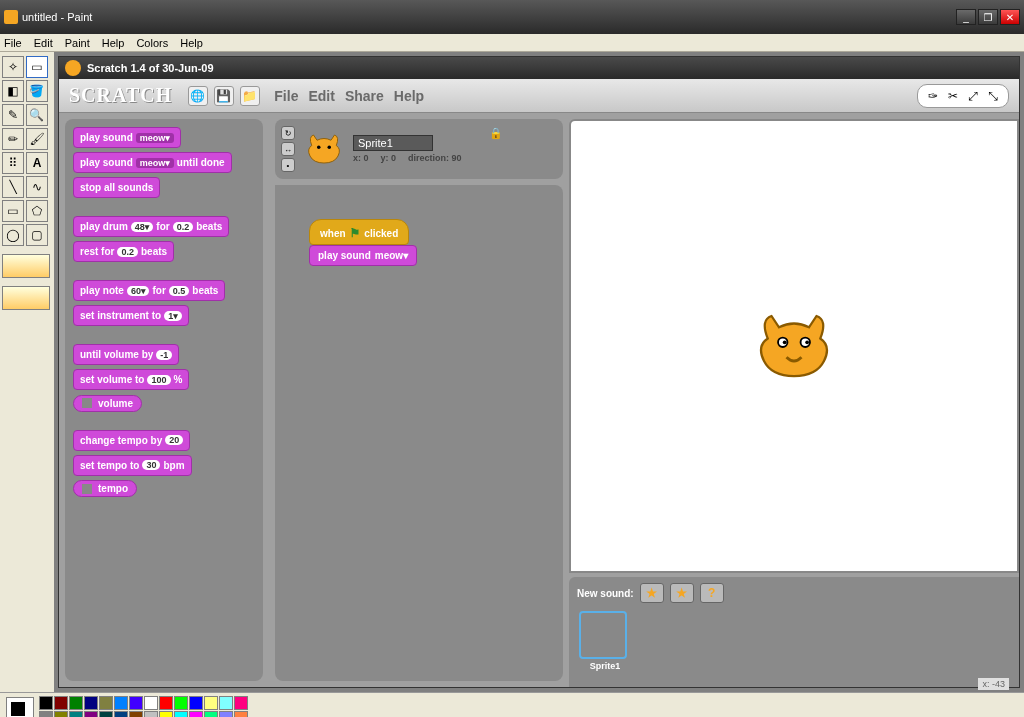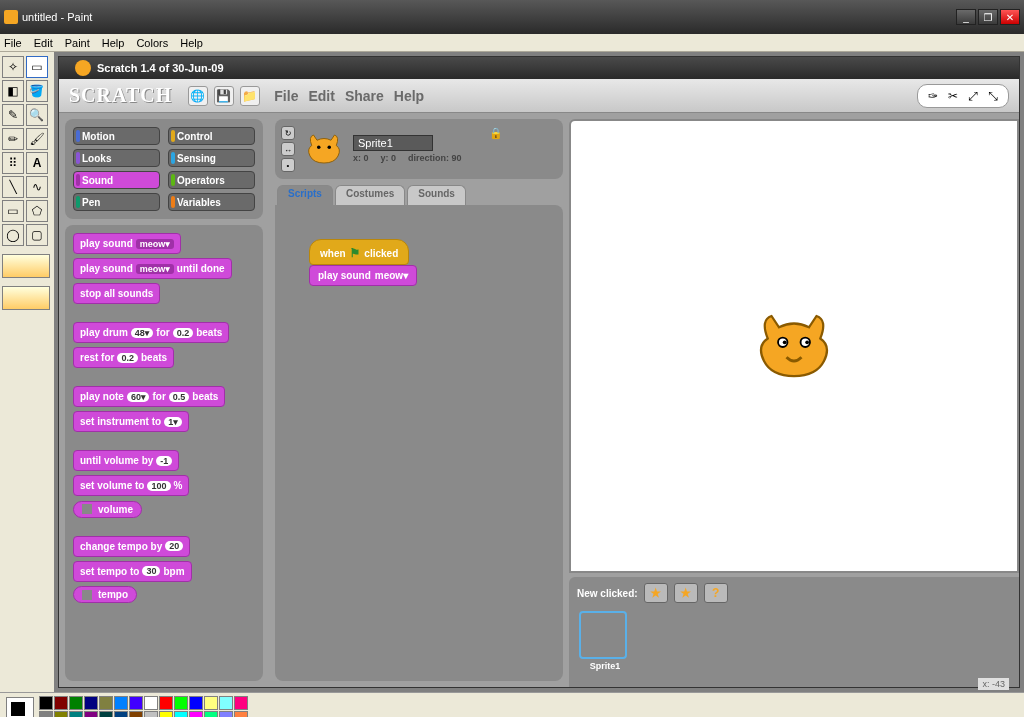--- a/index.html
+++ b/index.html
@@ -18,21 +18,21 @@
 .paint-body { display: flex; height: 640px; }
 .paint-tools { width: 54px; background: #ece9d8; padding: 4px 2px; display: flex; flex-wrap: wrap; gap: 2px; align-content: flex-start; }
 .ptool { width: 22px; height: 22px; border: 1px solid #808080; background: #ece9d8; display:flex; align-items:center; justify-content:center; font-size:12px; }
 .ptool.active { background: #fff; border: 1px solid #316ac5; }
 .ptool-big { width: 48px; height: 24px; margin-top: 6px; border: 1px solid #808080; background: linear-gradient(#ffd,#fc6); }
 
 .paint-canvas { flex: 1; background: #808080; padding: 4px; position: relative; }
 
 
 .scratch-window { background: #c0c0c0; height: 632px; display: flex; flex-direction: column; border: 1px solid #333; }
-.scratch-titlebar { height: 22px; background: linear-gradient(#4a4a4a,#2a2a2a); display: flex; align-items: center; padding: 0 16px; color: #fff; font-size: 11px; font-weight: bold; }
+.scratch-titlebar { height: 22px; background: linear-gradient(#4a4a4a,#2a2a2a); display: flex; align-items: center; padding: 0 6px; color: #fff; font-size: 11px; font-weight: bold; }
 .scratch-titlebar .sicon { width: 16px; height: 16px; background: #f5a623; border-radius: 50%; margin-right: 6px; }
 .scratch-toolbar { height: 34px; background: linear-gradient(#e8e8e8,#c8c8c8); display: flex; align-items: center; padding: 0 10px; gap: 6px; border-bottom: 1px solid #888; }
 .scratch-logo { font-family: 'Comic Sans MS', cursive; font-size: 20px; font-weight: bold; color: #fff; text-shadow: 1px 1px 0 #888; letter-spacing: 1px; margin-right: 10px; }
 .tbico { width: 20px; height: 20px; border: 1px solid #999; background: #f0f0f0; border-radius: 3px; display:flex; align-items:center; justify-content:center; font-size:12px; }
 .scratch-menus { display: flex; gap: 10px; font-size: 14px; color: #6a6a6a; font-weight: bold; margin-left: 8px; }
 .scratch-toolbar .right-icons { margin-left: auto; display: flex; gap: 2px; background: #fff; border: 1px solid #999; border-radius: 10px; padding: 2px 6px; }
 .right-icons .tbico { border: none; background: transparent; width: 18px; height: 18px; }
 
 .scratch-body { flex: 1; display: flex; background: #a0a0a0; }
 .col1 { width: 210px; background: #a0a0a0; padding: 6px; display: flex; flex-direction: column; }
@@ -158,30 +158,20 @@
           <div class="tbico">✑</div>
           <div class="tbico">✂</div>
           <div class="tbico">⤢</div>
           <div class="tbico">⤡</div>
         </div>
       </div>
 
       <div class="scratch-body">
 
         <div class="col1">
-          <div class="catgrid">
-            <div class="catbtn motion">Motion</div>
-            <div class="catbtn control">Control</div>
-            <div class="catbtn looks">Looks</div>
-            <div class="catbtn sensing">Sensing</div>
-            <div class="catbtn sound">Sound</div>
-            <div class="catbtn operators">Operators</div>
-            <div class="catbtn pen">Pen</div>
-            <div class="catbtn variables">Variables</div>
-          </div>
           <div class="blocklist">
             <div class="sblock">
                 <span>play sound</span>
                 <span class="dslot">meow▾</span>
               </div><br>
             <div class="sblock">
                 <span>play sound</span>
                 <span class="dslot">meow▾</span>
                 <span>until done</span>
               </div><br>
@@ -257,25 +247,20 @@
             <div class="sprite-info">
               <input class="sprite-name-input" value="Sprite1" style="">
               <div class="coords">
                 <span>x: 0</span>
                 <span>y: 0</span>
                 <span>direction: 90</span>
               </div>
             </div>
             <span class="lock">🔒</span>
           </div>
-          <div class="tab-row">
-            <div class="stab active">Scripts</div>
-            <div class="stab">Costumes</div>
-            <div class="stab">Sounds</div>
-          </div>
           <div class="script-area">
             <div class="hatblock">
                 <span>when</span>
                 <span class="flag">⚑</span>
                 <span>clicked</span>
               </div><br>
             <div class="stackblock">
                 <span>play sound</span>
                 <span class="dslot">meow▾</span>
               </div>
@@ -289,21 +274,21 @@
                 <circle cx="18" cy="22" r="2.5" fill="#fff" stroke="#000"></circle>
                 <circle cx="30" cy="22" r="2.5" fill="#fff" stroke="#000"></circle>
                 <circle cx="19" cy="22" r="1" fill="#000"></circle>
                 <circle cx="31" cy="22" r="1" fill="#000"></circle>
                 <path d="M20 30 Q24 34 28 30" stroke="#8a5a00" fill="none" stroke-width="1.5"></path>
               </svg>
           </div>
           <div class="stage-coord">x: -43</div>
           <div class="sprite-panel">
             <div class="new-sprite-row">
-              <span>New clicked:</span>
+              <span>New sound:</span>
               <div class="nsbtn">★</div>
               <div class="nsbtn">★</div>
               <div class="nsbtn">?</div>
             </div>
             <div class="sprite-list">
               <div class="slitem">
                 <div class="slthumb"></div>
                 <div class="slname">Sprite1</div>
               </div>
             </div>

